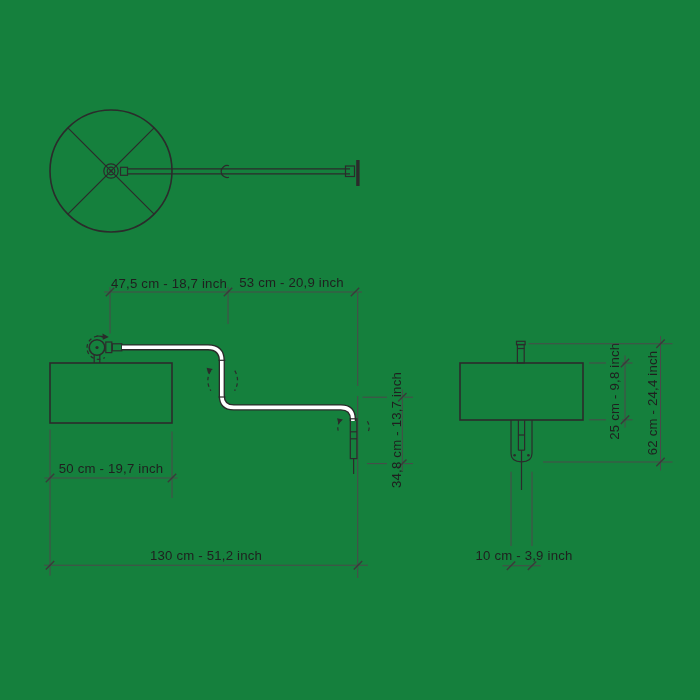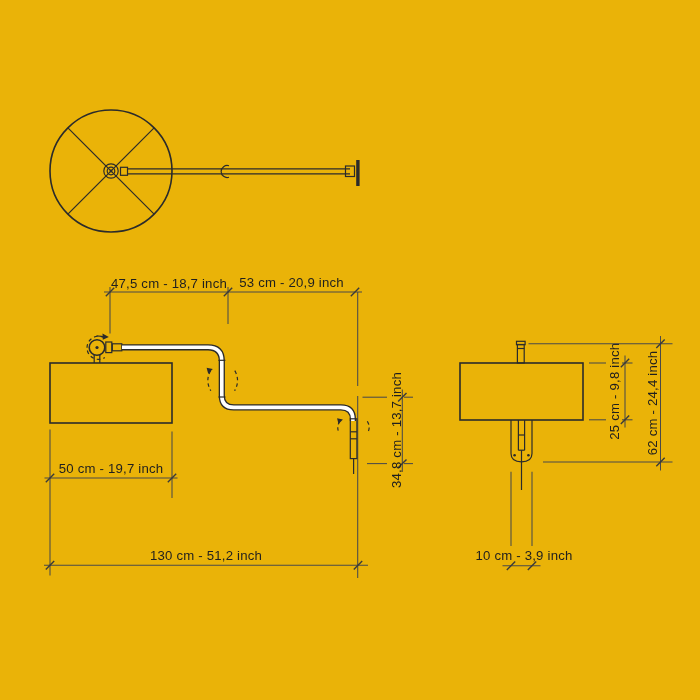--- a/index.html
+++ b/index.html
@@ -1,16 +1,16 @@
 <!DOCTYPE html>
 <html><head>
 <meta charset="utf-8">
 <style>
   html,body{margin:0;padding:0;background:#ffffff;}
-  #canvas-wrap{position:relative;width:700px;height:700px;background:#eab308;overflow:hidden;}
+  #canvas-wrap{position:relative;width:700px;height:700px;background:#15803d;overflow:hidden;}
   svg{display:block;}
   .obj{stroke:#2b2b2b;fill:none;stroke-width:1.6;}
   .obj-thin{stroke:#2b2b2b;fill:none;stroke-width:1.2;}
   .tube-outer{stroke:#2b2b2b;fill:none;stroke-width:6.2;}
   .tube-inner{stroke:#ffffff;fill:none;stroke-width:3.6;}
   .dim{stroke:#4a4a4a;fill:none;stroke-width:1.05;}
   .tick{stroke:#3a3a3a;stroke-width:1.4;}
   .dash{stroke:#2b2b2b;fill:none;stroke-width:1.2;stroke-dasharray:3.6 3;}
   .arrowhead{fill:#2b2b2b;stroke:none;}
   .dimtext{font-family:"Liberation Sans","DejaVu Sans",sans-serif;font-size:13.2px;fill:#1f1f1f;letter-spacing:.2px;}

